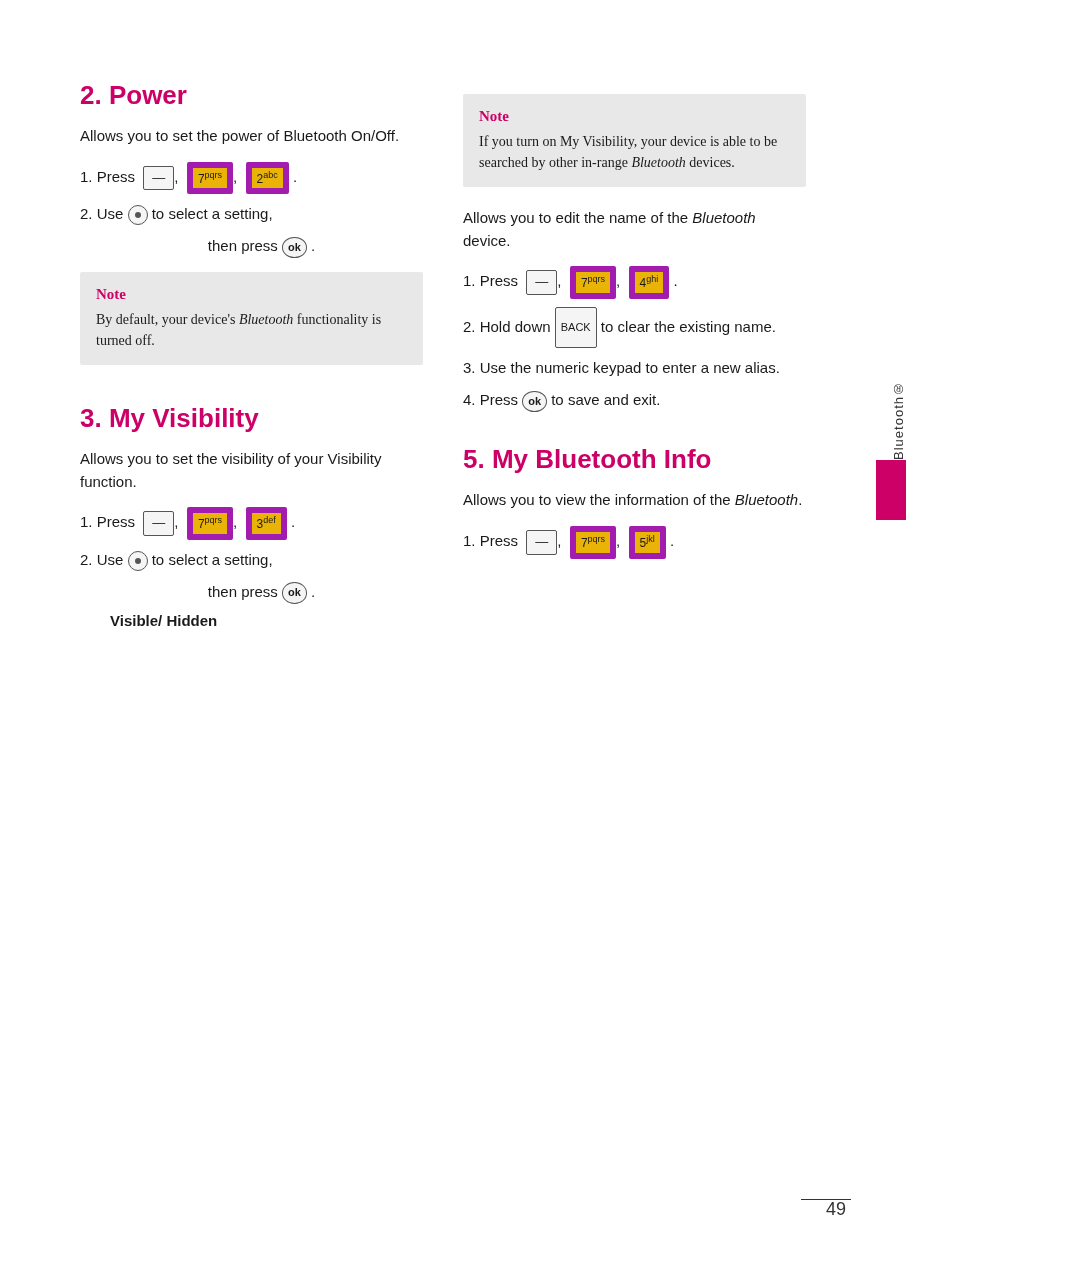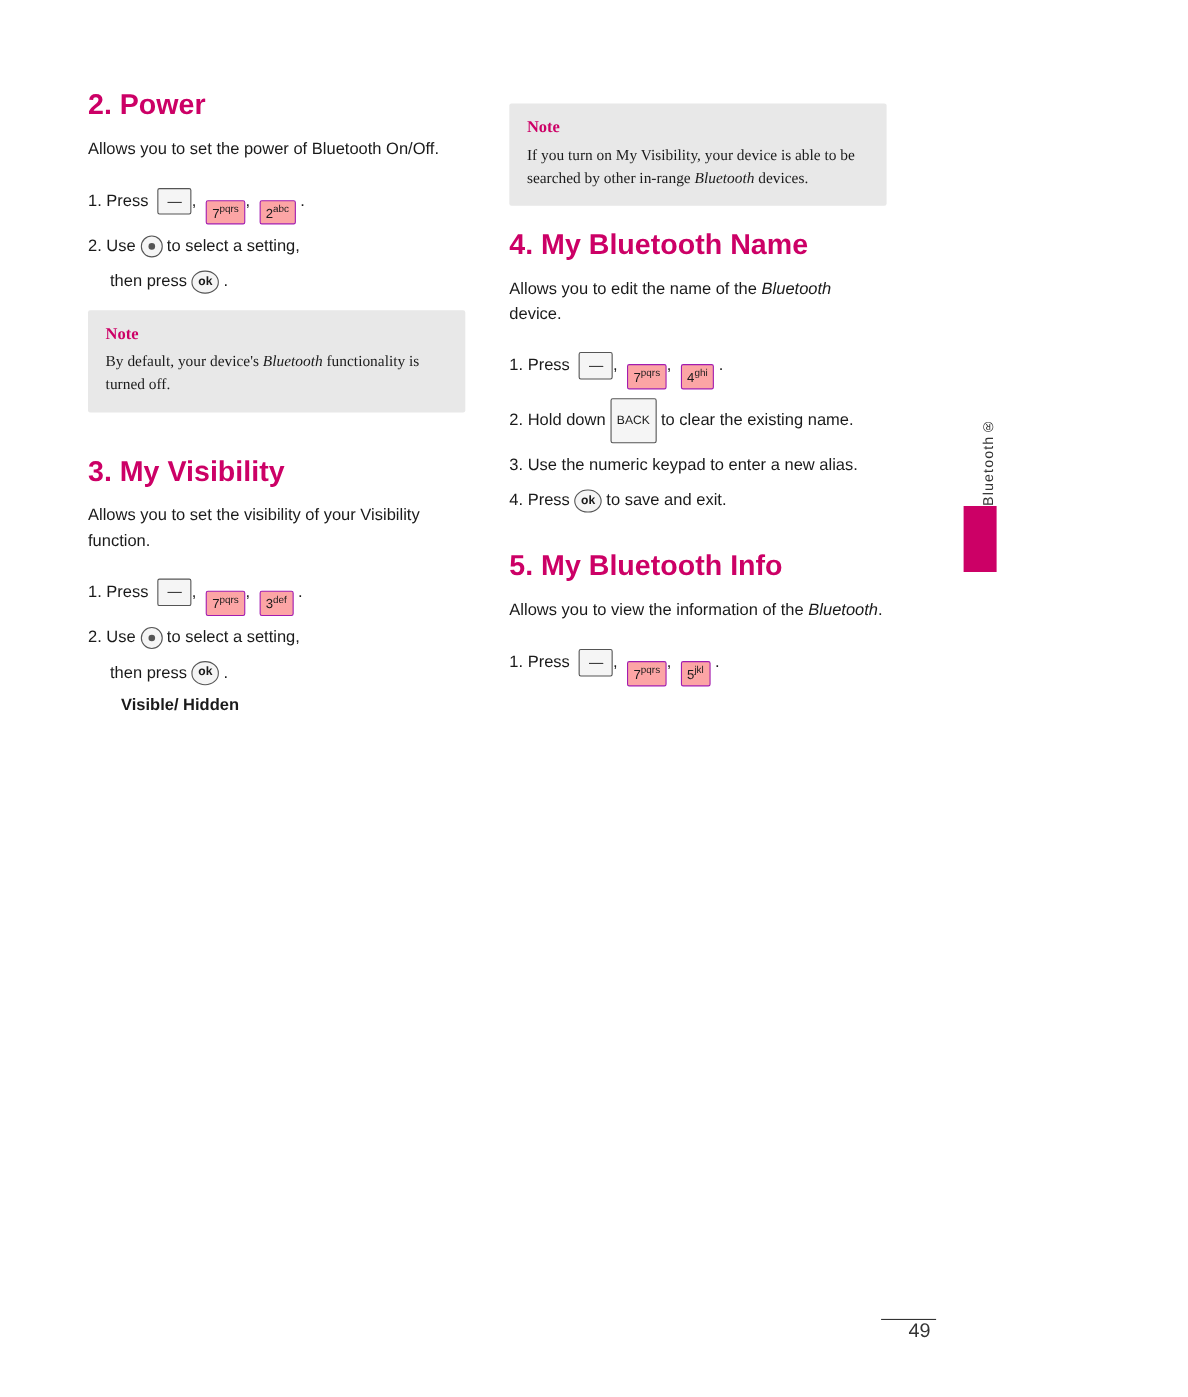--- a/index.html
+++ b/index.html
@@ -56,20 +56,21 @@
       line-height: 1.6;
       margin-bottom: 8px;
       color: #1a1a1a;
     }
 
     .step-indent {
       margin-left: 20px;
       margin-bottom: 8px;
       font-size: 15px;
       line-height: 1.6;
+      text-align: center;
     }
 
     .bold-item {
       font-weight: bold;
       margin-left: 30px;
       margin-bottom: 14px;
       display: block;
       font-size: 15px;
     }
 
@@ -94,29 +95,28 @@
       color: #1a1a1a;
     }
 
     .note-text em {
       font-style: italic;
     }
 
     
     .key-btn {
       display: inline-block;
-      border: 1px solid #a21caf;
-      background: #fca5a5;
+      border: 6px solid #a21caf;
+      background: #eab308;
       padding: 1px 5px;
       font-size: 12px;
       border-radius: 2px;
       vertical-align: middle;
       line-height: 1.4;
       font-family: Arial, sans-serif;
-      margin-top: 20px;
     }
 
     .key-btn sup {
       font-size: 9px;
     }
 
     .key-dash {
       display: inline-block;
       border: 1px solid #555;
       background: #f5f5f5;
@@ -281,21 +281,20 @@
     <div class="right-column">
 
       <div class="note-box">
         <div class="note-title">Note</div>
         <div class="note-text">
           If you turn on My Visibility, your device is able to be searched by other in-range <em>Bluetooth</em> devices.
         </div>
       </div>
 
       <div style="margin-top: 20px;">
-        <div class="section-title">4. My Bluetooth Name</div>
         <div class="section-desc">
           Allows you to edit the name of the <em>Bluetooth</em> device.
         </div>
 
         <div class="step">
           1. Press&nbsp;
           <span class="key-dash">—</span>,&nbsp;
           <span class="key-btn">7<sup>pqrs</sup></span>,&nbsp;
           <span class="key-btn">4<sup>ghi</sup></span>&nbsp;.
         </div>

